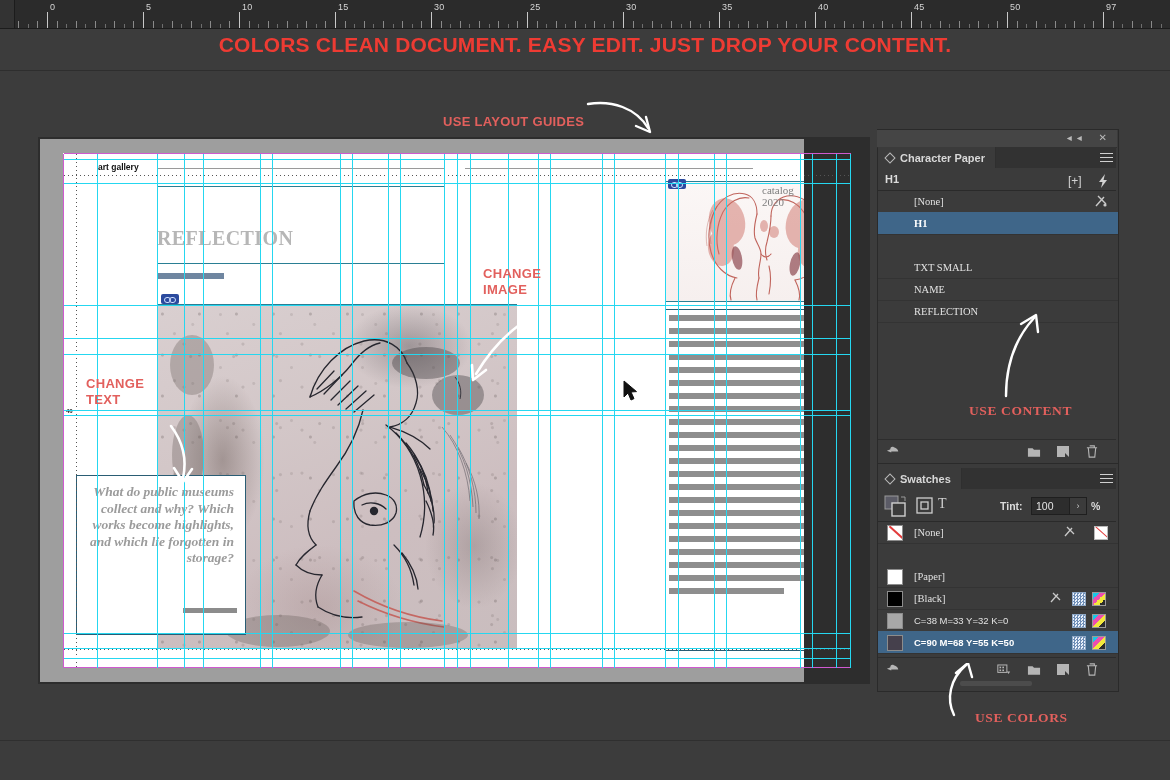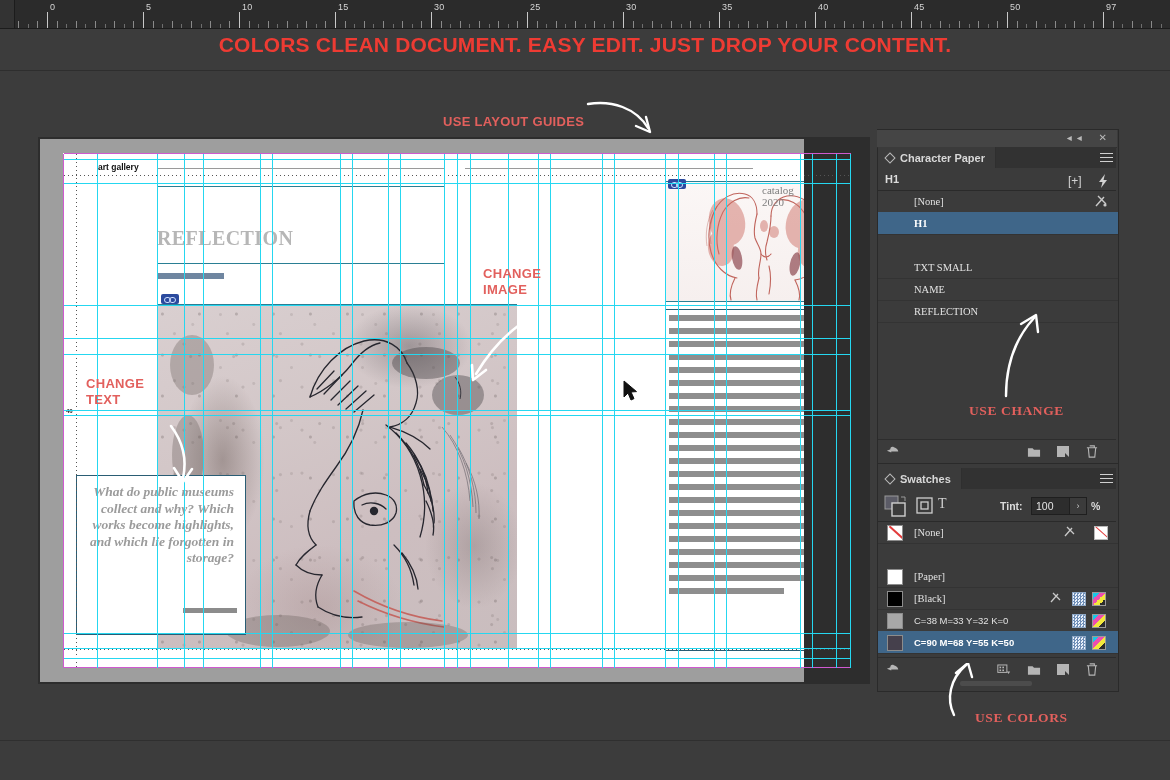--- a/index.html
+++ b/index.html
@@ -470,21 +470,21 @@
     <path d="M24 50 L11 60 L10 45" fill="none" stroke="#fff" stroke-width="2.6" stroke-linecap="round" stroke-linejoin="round"></path>
   </svg>
 
   <div class="anno sans" style="left:86px;top:376px;">CHANGE
 TEXT</div>
   <svg class="arrow" style="left:163px;top:422px;" width="46" height="66" viewBox="0 0 46 66">
     <path d="M8 4 C20 20 24 38 20 56" fill="none" stroke="#fff" stroke-width="2.6" stroke-linecap="round"></path>
     <path d="M11 46 L20 60 L29 47" fill="none" stroke="#fff" stroke-width="2.6" stroke-linecap="round" stroke-linejoin="round"></path>
   </svg>
 
-  <div class="anno serif" style="left:969px;top:403px;">USE CHANGE</div>
+  <div class="anno serif" style="left:969px;top:403px;">USE CONTENT</div>
   <svg class="arrow" style="left:1000px;top:310px;" width="52" height="90" viewBox="0 0 52 90">
     <path d="M6 86 C6 58 14 30 34 8" fill="none" stroke="#fff" stroke-width="2.4" stroke-linecap="round"></path>
     <path d="M21 14 L36 5 L38 22" fill="none" stroke="#fff" stroke-width="2.4" stroke-linecap="round" stroke-linejoin="round"></path>
   </svg>
 
   <div class="anno serif" style="left:975px;top:710px;">USE COLORS</div>
   <svg class="arrow" style="left:940px;top:663px;" width="52" height="56" viewBox="0 0 52 56">
     <path d="M14 52 C6 36 10 16 26 2" fill="none" stroke="#fff" stroke-width="2.4" stroke-linecap="round"></path>
     <path d="M16 10 L28 0 L32 14" fill="none" stroke="#fff" stroke-width="2.4" stroke-linecap="round" stroke-linejoin="round"></path>
   </svg>

